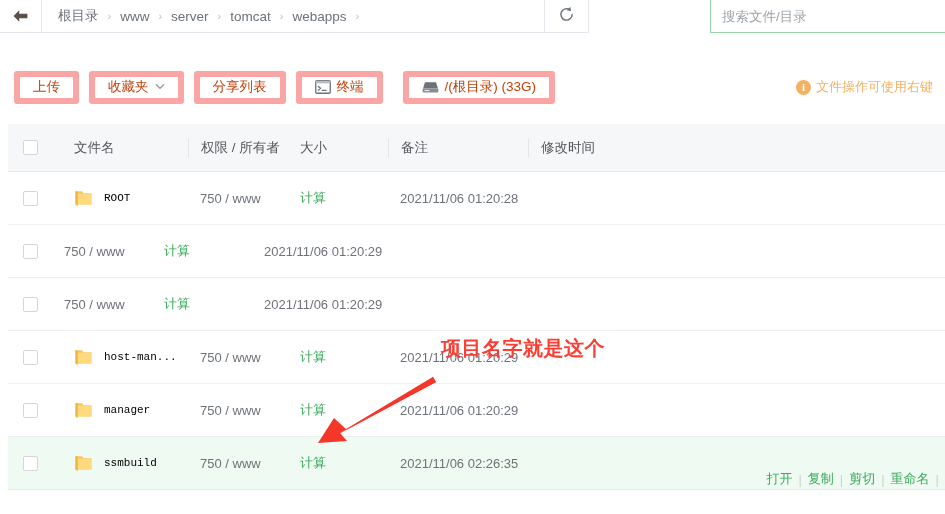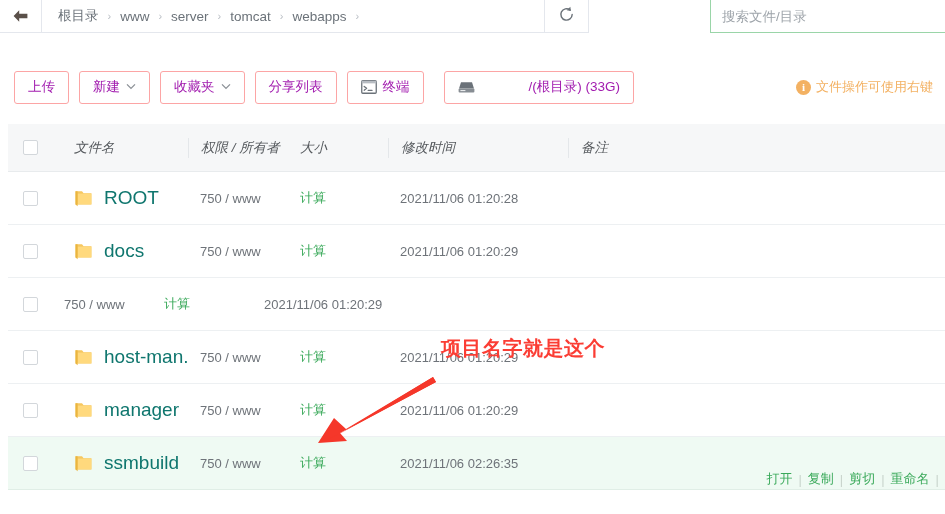--- a/index.html
+++ b/index.html
@@ -103,24 +103,24 @@
     left: 0; top: 62px;
     width: 945px;
     height: 50px;
     display: flex;
     align-items: center;
     padding-left: 14px;
     box-sizing: border-box;
   }
   .tbtn {
     height: 33px;
-    border: 1px solid #fca5a5;
+    border: 6px solid #fca5a5;
     border-radius: 3px;
     background: #fff;
-    color: #a21caf;
+    color: #c2410c;
     font-size: 13.5px;
     font-family: "Liberation Sans", "DejaVu Sans", sans-serif;
     padding: 0 13px;
     margin-right: 10px;
     display: inline-flex;
     align-items: center;
     cursor: pointer;
     white-space: nowrap;
     box-sizing: border-box;
   }
@@ -128,21 +128,21 @@
     margin-left: 6px;
     font-size: 10px;
     color: #8b9096;
     line-height: 1;
   }
   .tbtn .ticon {
     margin-right: 6px;
     display: inline-flex;
     align-items: center;
   }
-  .tbtn-disk { margin-left: 10px; gap: 48px; }
+  .tbtn-disk { margin-left: 10px; }
   .tip {
     margin-left: auto;
     margin-right: 12px;
     display: flex;
     align-items: center;
     color: #f3b162;
     font-size: 13px;
     white-space: nowrap;
   }
   .tip-icon {
@@ -184,44 +184,44 @@
   .c-perm  { width: 100px; }
   .c-size  { width: 100px; }
   .c-time  { width: 180px; }
   .c-note  { width: 140px; }
   .c-ops   { flex: 1; display: flex; align-items: center; justify-content: flex-end; padding-right: 0; }
 
   .row.head .cell {
     color: #55595d;
     font-size: 13.5px;
     padding-left: 12px;
-    font-style: italic;
   }
   .row.head .c-check { padding-left: 0; }
   .row.head .c-name { padding-left: 22px; }
   .row.head .c-perm,
   .row.head .c-time,
   .row.head .c-note { border-left: 1px solid #e4e7ea; height: 20px; display: flex; align-items: center; }
   .row.head .c-size { padding-left: 12px; }
 
   .chk {
     width: 15px; height: 15px;
     border: 1px solid #d3d7db;
     border-radius: 2px;
     background: #fff;
     cursor: pointer;
     box-sizing: border-box;
   }
   .folder-icon { margin-left: 22px; margin-right: 10px; flex: 0 0 auto; display: block; }
   .fname {
-    color: #0f766e;
-    font-size: 19px;
+    color: #000000;
+    font-size: 11px;
     cursor: pointer;
     white-space: nowrap;
     overflow: hidden;
+    font-family: Liberation Mono, monospace;
   }
   .row .c-perm, .row .c-time, .row .c-note {
     padding-left: 12px;
     color: #6e7379;
     font-size: 13px;
     white-space: nowrap;
   }
   .row .c-size { padding-left: 12px; }
   .calc {
     color: #3aa95a;
@@ -291,28 +291,20 @@
     <input class="search-input" type="text" placeholder="搜索文件/目录" style="">
   </div>
 </div>
 
 <div class="toolbar">
   <div class="tbtn">
     <span>上传</span>
   </div>
 
 
-  <div class="tbtn">
-    <span>新建</span>
-    <span class="caret">
-      <svg width="10" height="7" viewBox="0 0 10 7">
-          <path d="M1 1.4 L5 5.4 L9 1.4" fill="none" stroke="#8b9096" stroke-width="1.3"></path>
-        </svg>
-    </span>
-  </div>
 
   <div class="tbtn">
     <span>收藏夹</span>
     <span class="caret">
       <svg width="10" height="7" viewBox="0 0 10 7">
           <path d="M1 1.4 L5 5.4 L9 1.4" fill="none" stroke="#8b9096" stroke-width="1.3"></path>
         </svg>
     </span>
   </div>
 
@@ -351,22 +343,22 @@
 
 <div class="table">
 
   <div class="row head">
     <div class="cell c-check">
       <span class="chk"></span>
     </div>
     <div class="cell c-name">文件名</div>
     <div class="cell c-perm">权限 / 所有者</div>
     <div class="cell c-size">大小</div>
+    <div class="cell c-note">备注</div>
     <div class="cell c-time">修改时间</div>
-    <div class="cell c-note">备注</div>
     <div class="cell c-ops"></div>
   </div>
 
   <div id="rows-container">
       <div class="row">
         <div class="cell c-check">
           <span class="chk"></span>
         </div>
         <div class="cell c-name">
           <span>
@@ -380,30 +372,20 @@
         </div>
         <div class="cell c-perm">750 / www</div>
         <div class="cell c-size"><span class="calc">计算</span></div>
         <div class="cell c-time">2021/11/06 01:20:28</div>
         <div class="cell c-note"></div>
         <div class="cell c-ops"></div>
       </div>
       <div class="row">
         <div class="cell c-check">
           <span class="chk"></span>
-        </div>
-        <div class="cell c-name">
-          <span>
-            <svg class="folder-icon" width="20" height="20" viewBox="0 0 20 20">
-              <path d="M1.5 3.2 L8 3.2 L9.6 5.3 L17.4 5.3 L17.4 16.4 L1.5 16.4 Z" fill="#f6c760"></path>
-              <path d="M3.6 5.6 L17.4 5.6 L17.4 16.4 L3.6 16.4 Z" fill="#ffd97d"></path>
-              <path d="M1.5 3.2 L3.6 3.2 L3.6 18.2 L1.5 16.4 Z" fill="#eab53f"></path>
-            </svg>
-          </span>
-          <span class="fname">docs</span>
         </div>
         <div class="cell c-perm">750 / www</div>
         <div class="cell c-size"><span class="calc">计算</span></div>
         <div class="cell c-time">2021/11/06 01:20:29</div>
         <div class="cell c-note"></div>
         <div class="cell c-ops"></div>
       </div>
       <div class="row">
         <div class="cell c-check">
           <span class="chk"></span>

